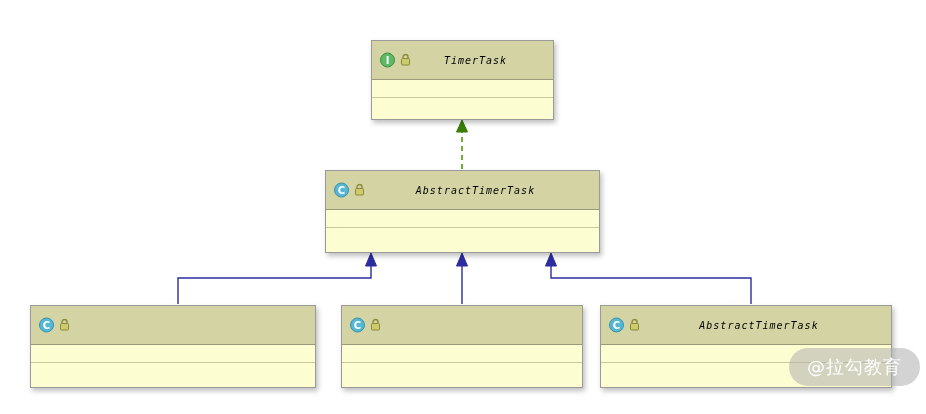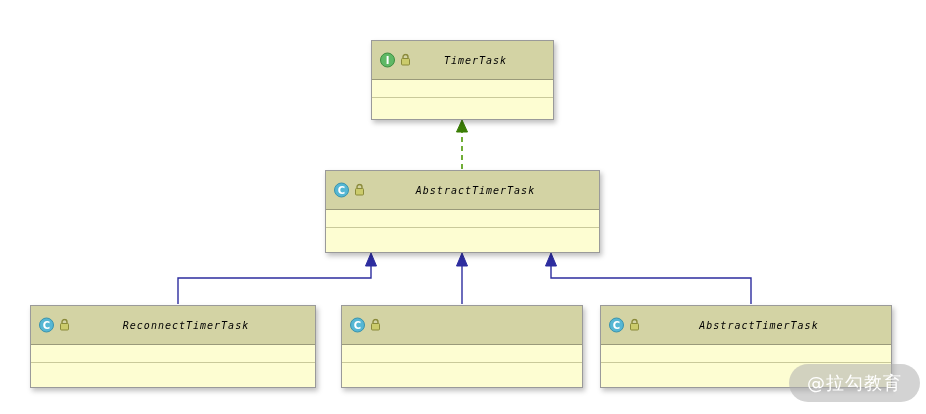--- a/index.html
+++ b/index.html
@@ -80,21 +80,21 @@
   
   #node-timertask        { left: 371px; top: 40px;  width: 183px; height: 80px; }
   #node-abstract         { left: 325px; top: 170px; width: 275px; height: 83px; }
   #node-reconnect        { left: 30px;  top: 305px; width: 286px; height: 83px; }
   #node-close            { left: 341px; top: 305px; width: 242px; height: 83px; }
   #node-heartbeat        { left: 600px; top: 305px; width: 292px; height: 83px; }
 
   .watermark {
     position: absolute;
     right: 6px;
-    bottom: 12px;
+    bottom: 28px;
     background: rgba(175,175,175,0.55);
     color: #ffffff;
     font-family: "DejaVu Sans", "Liberation Sans", sans-serif;
     font-size: 18px;
     padding: 7px 18px;
     border-radius: 22px;
     letter-spacing: 1px;
   }
 </style>
 </head>
@@ -157,21 +157,20 @@
 
   <div class="node" id="node-reconnect">
     <div class="node-header">
       <span class="node-icons">
         <span class="circle-icon class-circle">C</span>
         <svg width="11" height="13" viewBox="0 0 11 13">
           <path d="M3 5 V3.5 a2.5 2.5 0 0 1 5 0 V5" fill="none" stroke="#8a8a3a" stroke-width="1.4"></path>
           <rect x="1.5" y="5" width="8" height="6.5" rx="1" fill="#cbcb6b" stroke="#8a8a3a" stroke-width="1"></rect>
         </svg>
       </span>
-      <span class="node-title">ReconnectTimerTask</span>
     </div>
     <div class="compartment-fields"></div>
     <div class="compartment-methods"></div>
   </div>
 
   <div class="node" id="node-close">
     <div class="node-header">
       <span class="node-icons">
         <span class="circle-icon class-circle">C</span>
         <svg width="11" height="13" viewBox="0 0 11 13">

